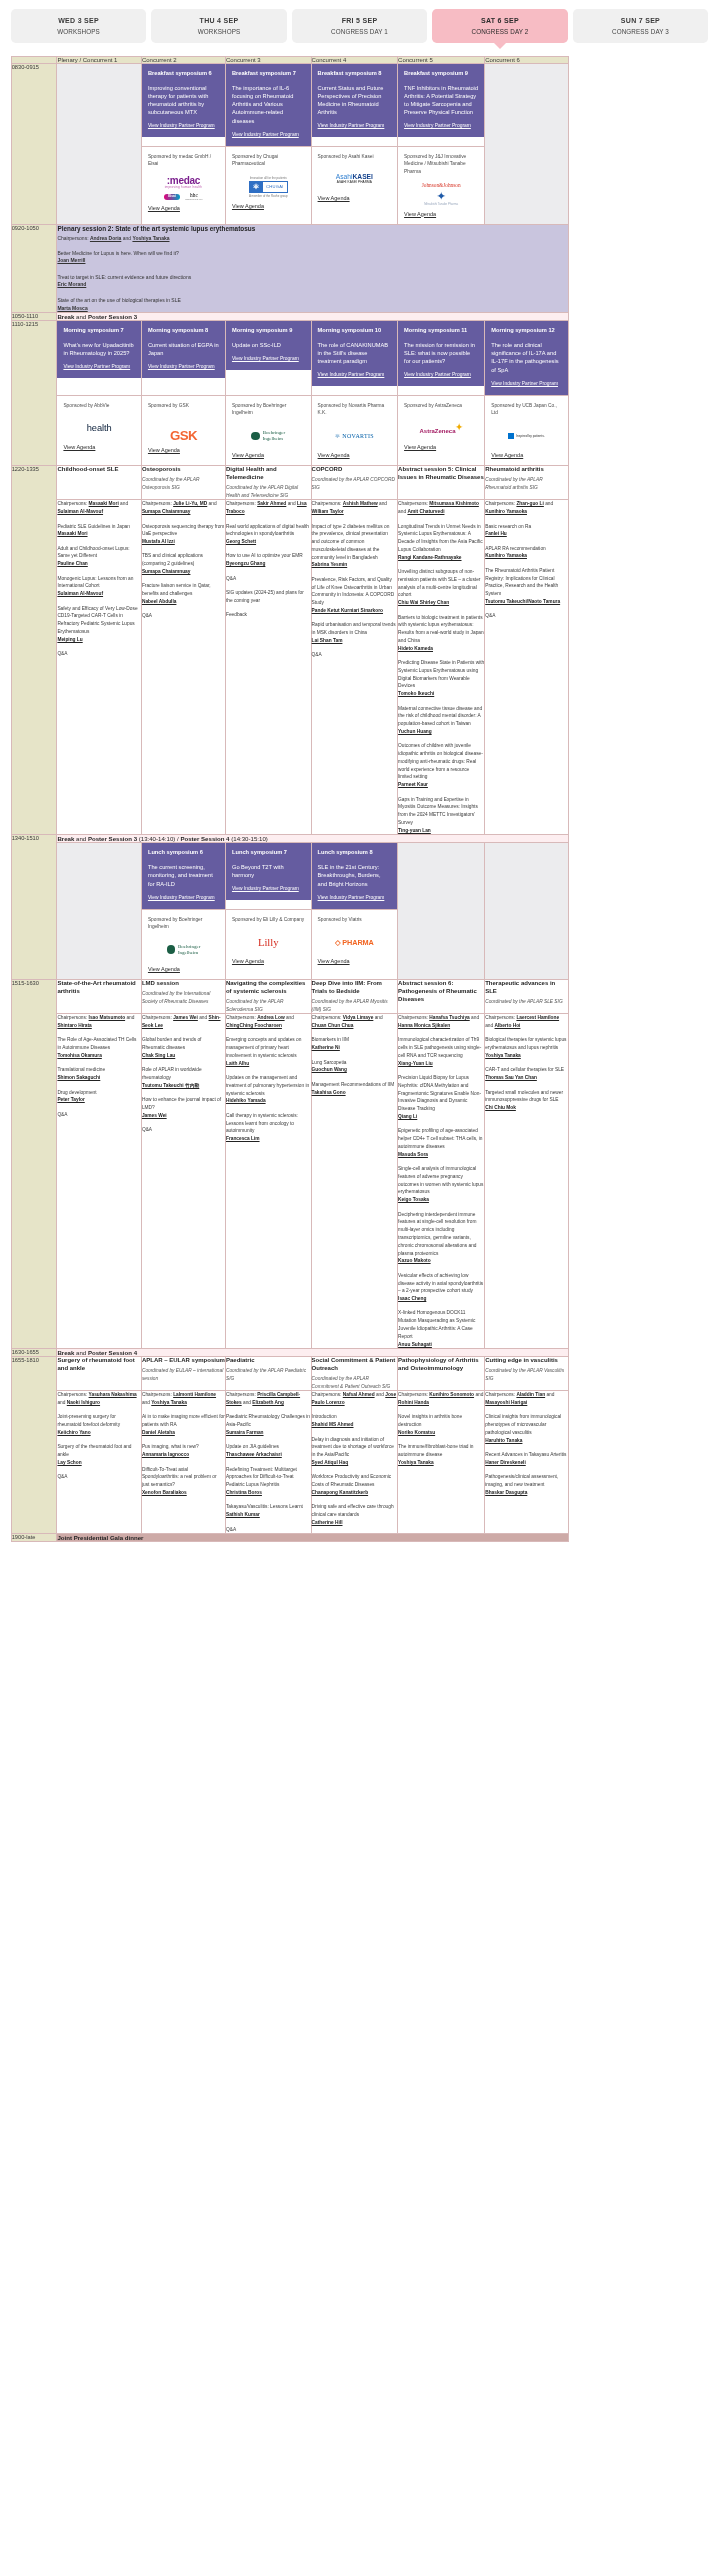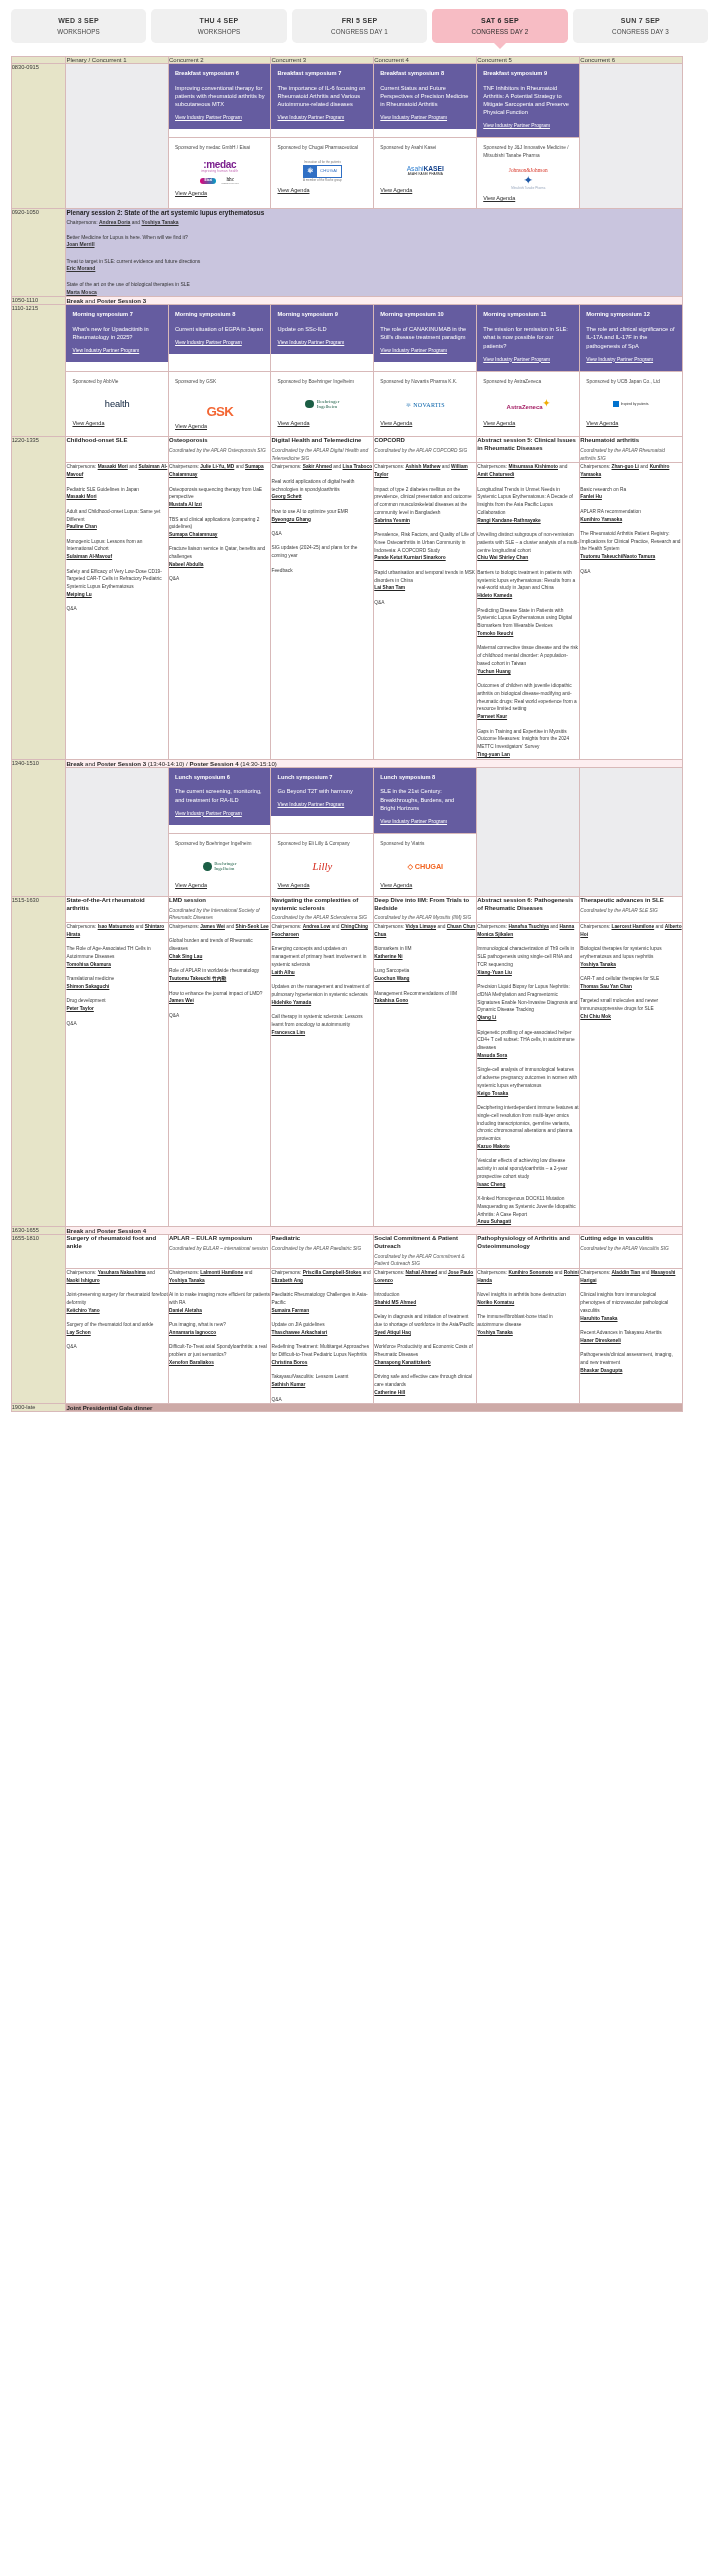--- a/index.html
+++ b/index.html
@@ -24,21 +24,21 @@
   .day-tab .d2 { font-size:6.3px; margin-top:4px; color:#444; letter-spacing:0.1px; }
   .day-tab.active { background:#f7bcc4; }
   .day-tab.active .d1, .day-tab.active .d2 { color:#2b2b2b; }
   .day-tab.active:after {
     content:""; position:absolute; left:50%; bottom:-6px; transform:translateX(-50%);
     width:0; height:0; border-left:6px solid transparent; border-right:6px solid transparent;
     border-top:6.7px solid #f7bcc4;
   }
 
   
-  .grid { width:672px; margin:9.3px 10.7px 12px 10.7px; border:0.7px solid #d8b9b9; border-collapse:collapse; }
+  .grid { width:558px; margin:9.3px 10.7px 12px 10.7px; border:0.7px solid #d8b9b9; border-collapse:collapse; }
   .grid td, .grid th { border:0.7px solid #d8b9b9; vertical-align:top; padding:0; }
 
   .hdr-cell { background:#e6e4c8; font-size:6px; color:#3a3a3a; padding:6px 4.7px 17.3px 4.7px; font-weight:normal; text-align:left; }
   .time-cell { background:#e6e4c8; font-size:5.7px; color:#3a3a3a; padding:7.3px 5.3px; width:57px; white-space:nowrap; }
 
   .empty-grey { background:#ececee; }
 
   
   .symp { background:#655ca0; color:#fff; padding:6px 6px 8px 6px; }
   .symp .title { font-size:5.7px; font-weight:bold; line-height:1.35; }
@@ -92,21 +92,21 @@
   .lg-gsk { color:#f36633; font-size:13.3px; font-weight:bold; letter-spacing:-0.7px;margin-top:12px; }
   .lg-bi { display:flex; align-items:center; gap:2.7px; color:#1b5e45; }
   .lg-bi .circ { width:8.7px; height:8.7px; border-radius:50%; background:#1b5e45; }
   .lg-bi .tx { font-family:"Liberation Serif", serif; font-size:5px; line-height:1.1; text-align:left; }
   .lg-nov { color:#0460a9; font-family:"Liberation Serif", serif; font-size:6px; letter-spacing:0.3px; }
   .lg-az { color:#a31b62; font-size:6px; font-weight:bold; }
   .lg-az sup { color:#f0ab00; font-size:8.7px; }
   .lg-ucb { display:flex; align-items:center; gap:2px; }
   .lg-ucb .sq { width:6px; height:6px; background:#0072ce; }
   .lg-ucb .tx { font-size:3.2px; color:#333; }
-  .lg-lilly { color:#d52b1e; font-family:"Liberation Serif", serif; font-size:10.7px; font-style:italic; }
+  .lg-lilly { color:#d52b1e; font-family:"Liberation Serif", serif; font-size:10.7px; }
   .lg-viatris { color:#f26522; font-size:7.3px; font-weight:bold; letter-spacing:-0.1px; }
 </style>
 </head>
 <body>
 
 <div class="page">
 
   <div class="day-tabs">
     <div class="day-tab">
       <div class="d1">WED 3 SEP</div>
@@ -494,21 +494,21 @@
         <div class="logo">
                 <div class="lg-lilly">Lilly</div>
               </div>
         <div class="agenda">View Agenda</div>
             </div>
           </td>
       <td>
             <div class="spon">
         <div class="by">Sponsored by Viatris</div>
         <div class="logo">
-                <div class="lg-viatris">◇ CHUGAI</div>
+                <div class="lg-viatris">◇ PHARMA</div>
               </div>
         <div class="agenda">View Agenda</div>
             </div>
           </td>
     </tr>
 
     <tr>
       <td class="time-cell" rowspan="2">1515-1630</td>
       <td class="sess-h">
             <div class="st">State-of-the-Art rheumatoid arthritis</div>

